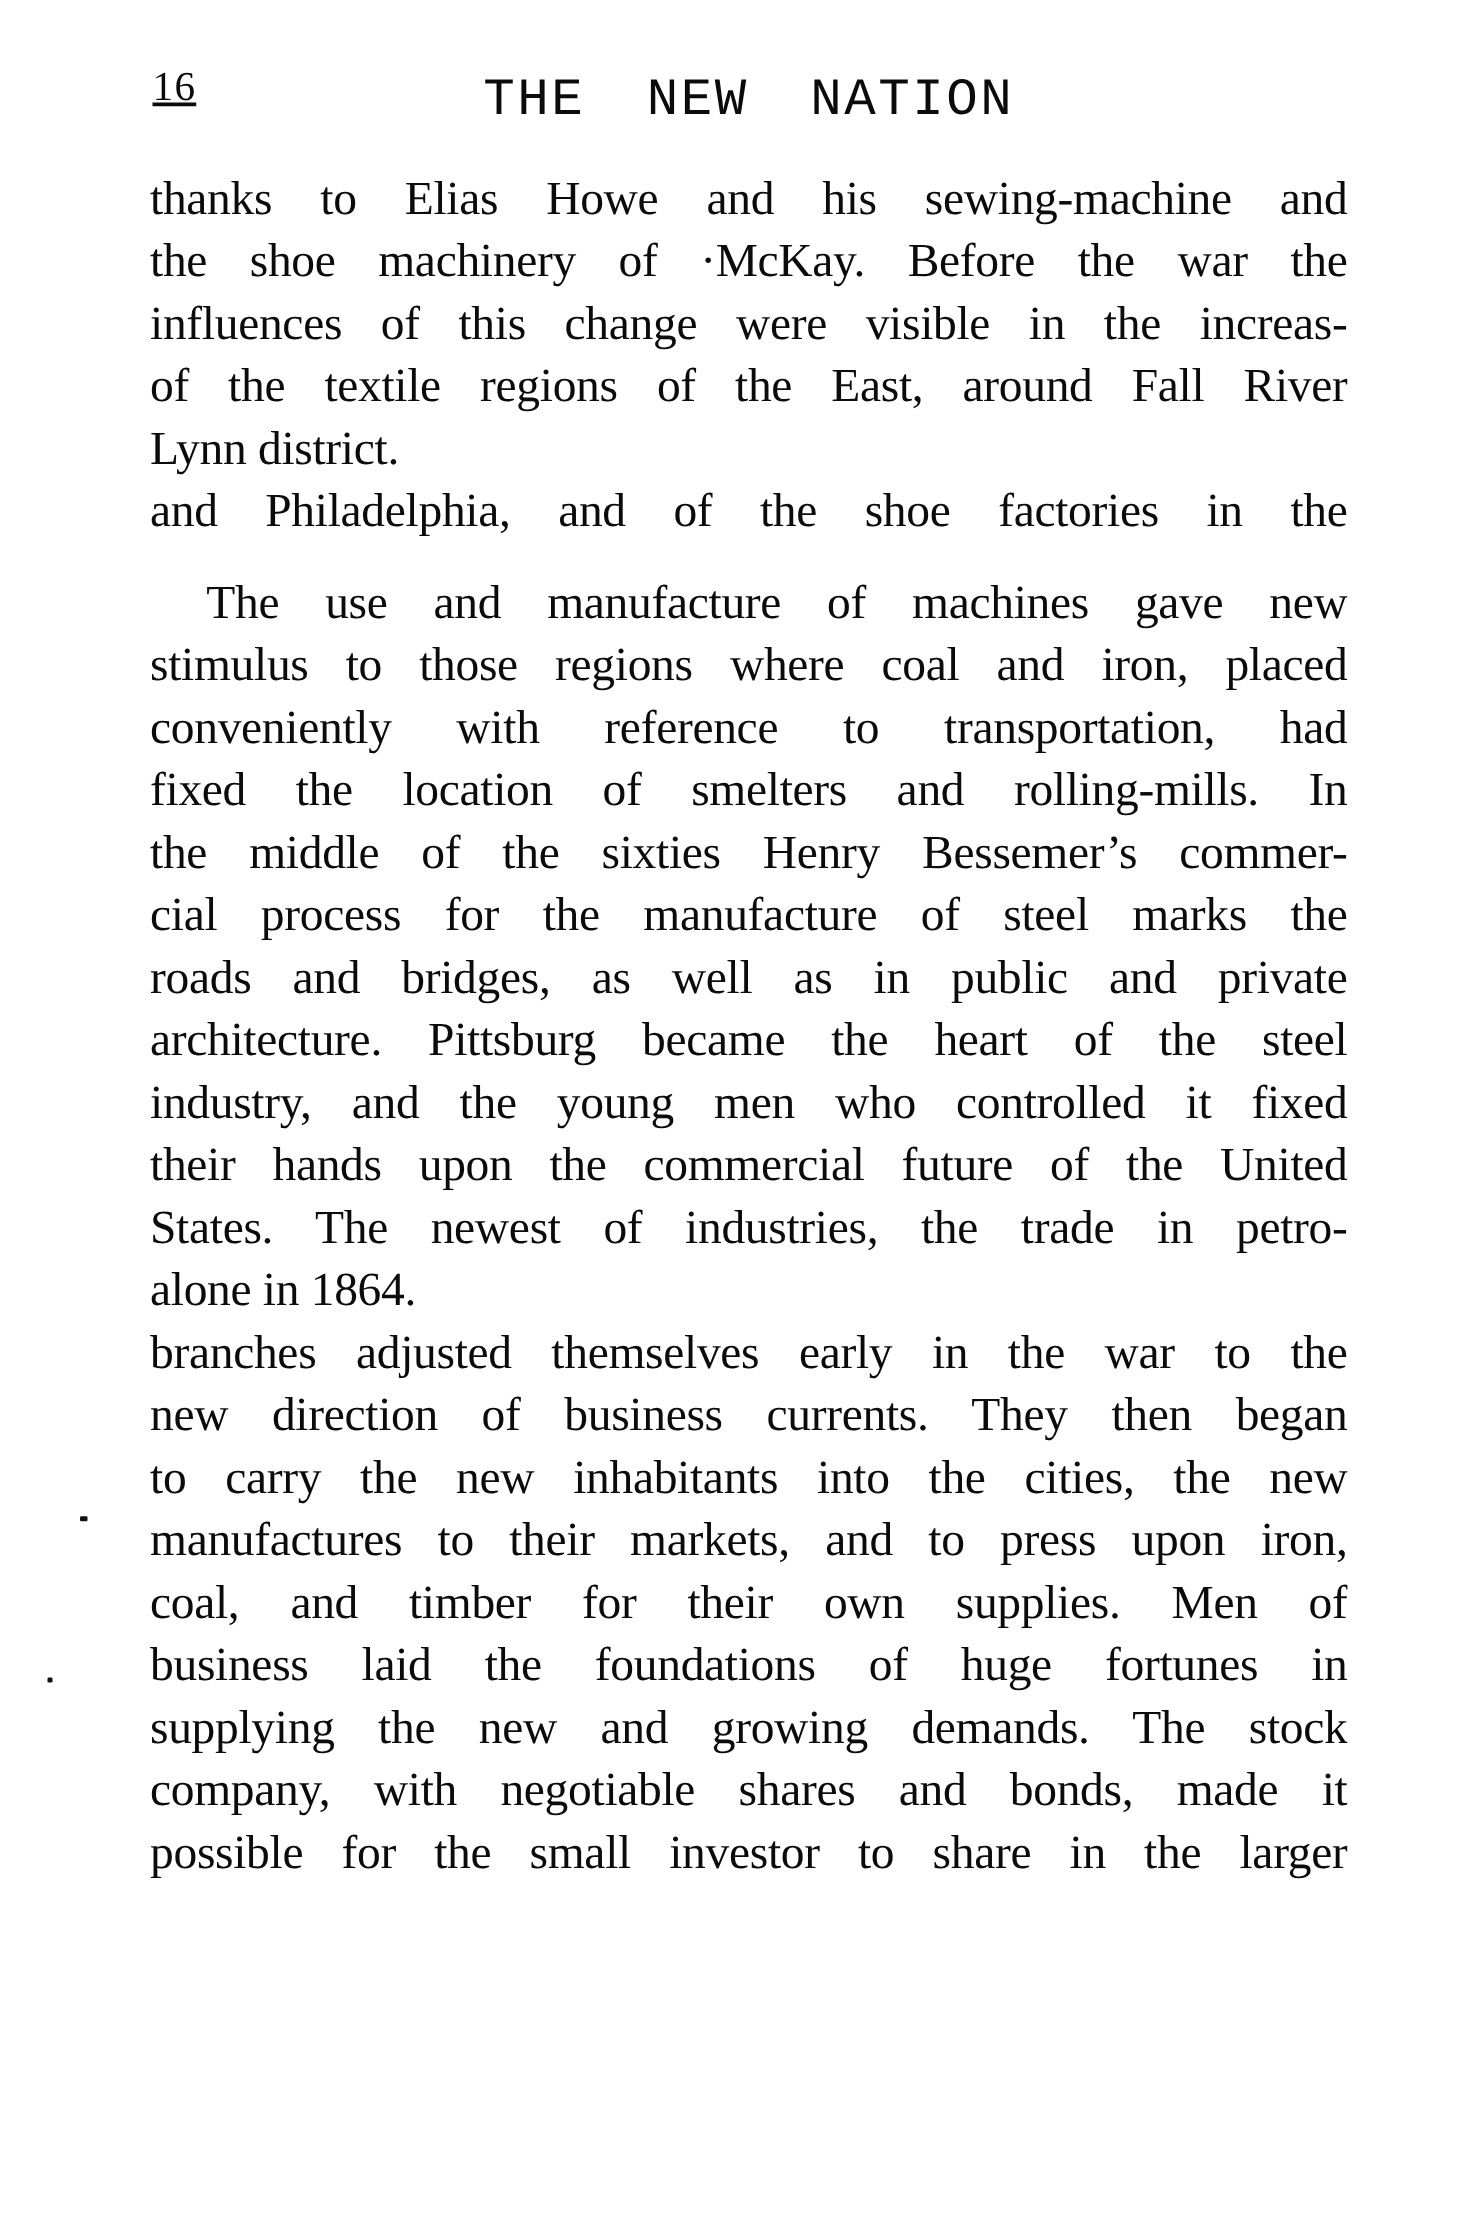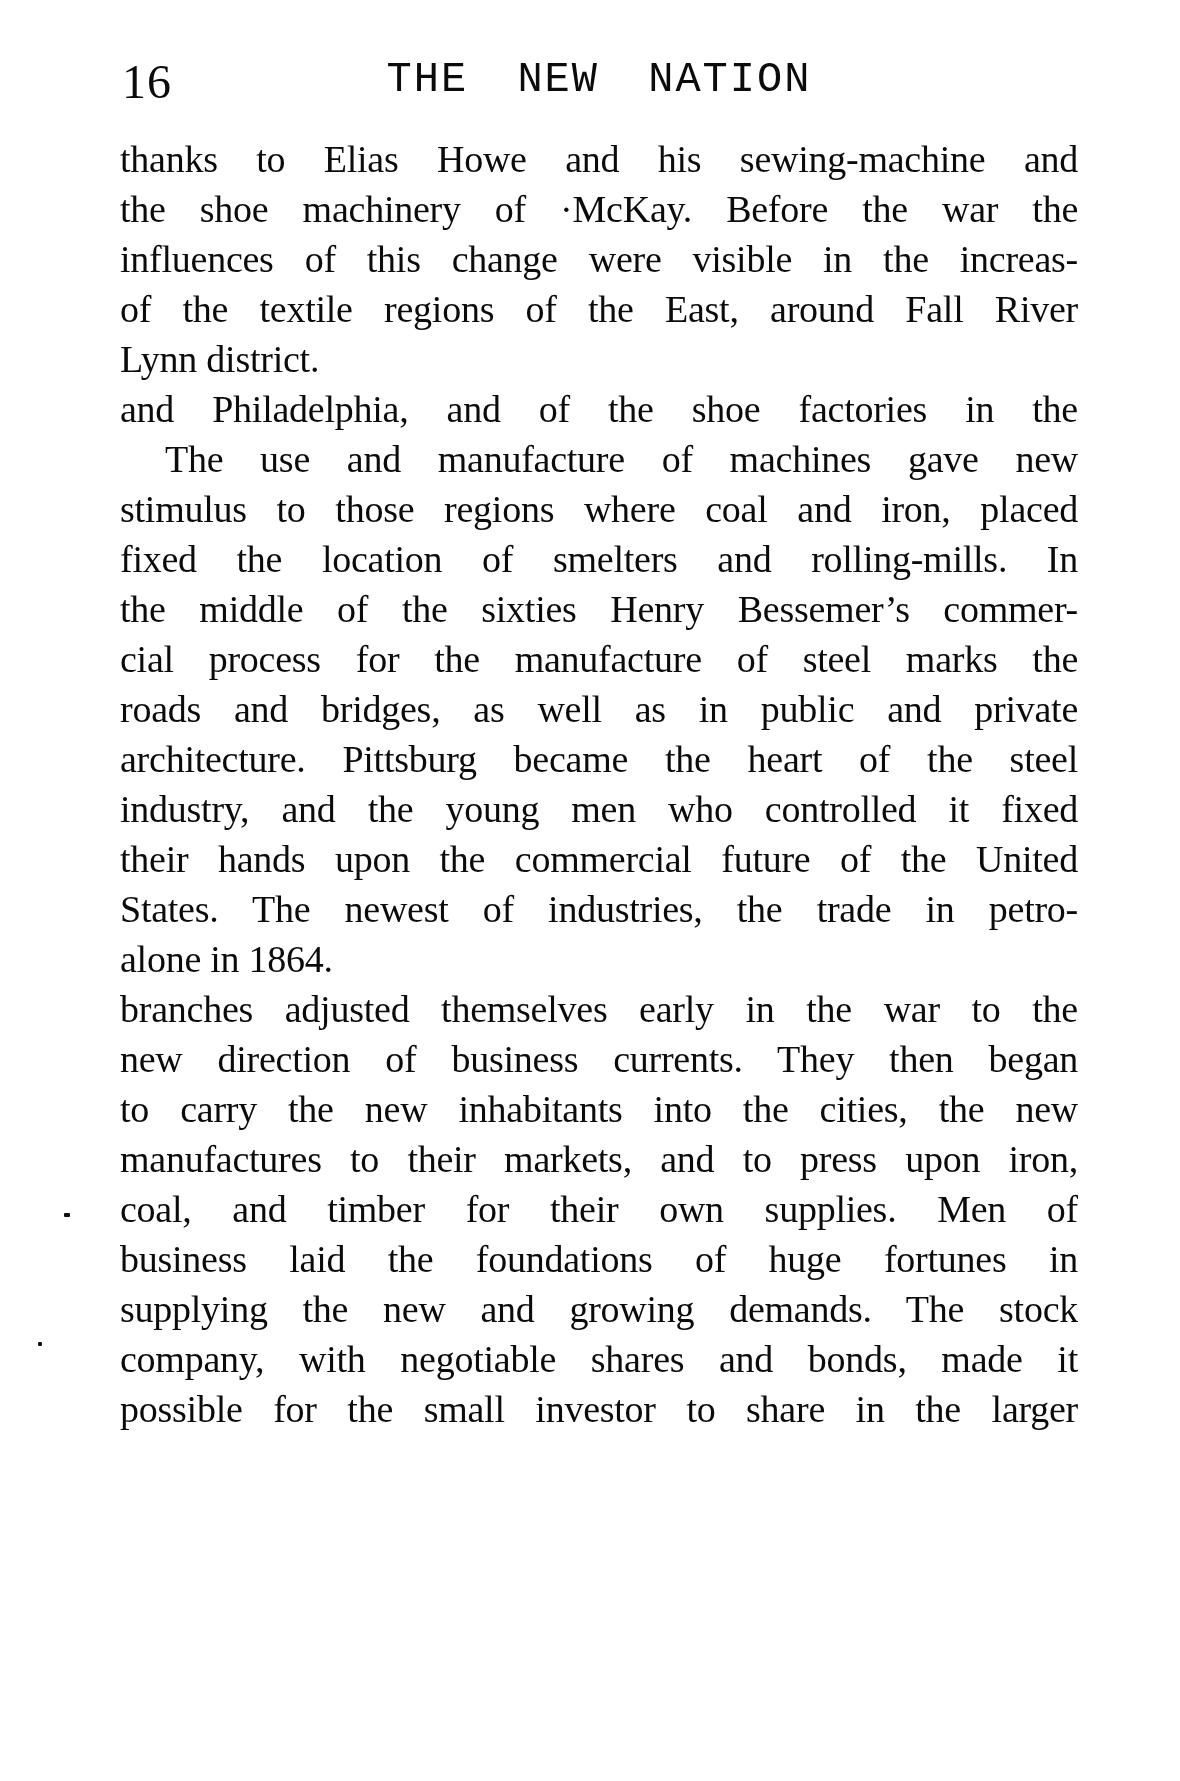--- a/index.html
+++ b/index.html
@@ -7,25 +7,26 @@
     position: relative;
     width: 1180px;
     height: 1781px;
     background: #ffffff;
     color: #0b0b0b;
     font-family: "Liberation Serif", "DejaVu Serif", serif;
     overflow: hidden;
   }
   .page-number {
     position: absolute;
-    top: 60px;
+    top: 48px;
     left: 122px;
-    font-size: 48px;
+    font-size: 33px;
     line-height: 44px;
     letter-spacing: 1px;
+    text-decoration: underline;
   }
   .running-header {
     position: absolute;
     top: 56px;
     left: 120px;
     width: 958px;
     text-align: center;
     font-size: 42px;
     line-height: 48px;
     letter-spacing: 2px;
@@ -42,21 +43,21 @@
     line-height: 50px;
     letter-spacing: -0.25px;
   }
   .line {
     height: 50px;
     overflow: hidden;
     text-align: justify;
     text-align-last: justify;
     white-space: normal;
   }
-  .line.ind { text-indent: 45px; }
+  .line.ind { text-indent: 45px; margin-top: 23px; }
   .line.noj { text-align-last: left; }
   .speck {
     position: absolute;
     background: #111;
     border-radius: 1px;
   }
   .speck-1 { left: 64px; top: 1213px; width: 6px; height: 4px; }
   .speck-2 { left: 38px; top: 1342px; width: 4px; height: 4px; }
 </style>
 </head>
@@ -67,20 +68,21 @@
   <div class="running-header">THE NEW NATION</div>
   <div class="body-text">
       <div class="line">thanks to Elias Howe and his sewing-machine and</div>
       <div class="line">the shoe machinery of ·McKay. Before the war the</div>
       <div class="line">influences of this change were visible in the increas-</div>
       <div class="line">of the textile regions of the East, around Fall River</div>
       <div class="line noj">Lynn district.</div>
       <div class="line">and Philadelphia, and of the shoe factories in the</div>
       <div class="line ind">The use and manufacture of machines gave new</div>
       <div class="line">stimulus to those regions where coal and iron, placed</div>
+      <div class="line">conveniently with reference to transportation, had</div>
       <div class="line">fixed the location of smelters and rolling-mills. In</div>
       <div class="line">the middle of the sixties Henry Bessemer’s commer-</div>
       <div class="line">cial process for the manufacture of steel marks the</div>
       <div class="line">roads and bridges, as well as in public and private</div>
       <div class="line">architecture. Pittsburg became the heart of the steel</div>
       <div class="line">industry, and the young men who controlled it fixed</div>
       <div class="line">their hands upon the commercial future of the United</div>
       <div class="line">States. The newest of industries, the trade in petro-</div>
       <div class="line noj">alone in 1864.</div>
       <div class="line">branches adjusted themselves early in the war to the</div>

